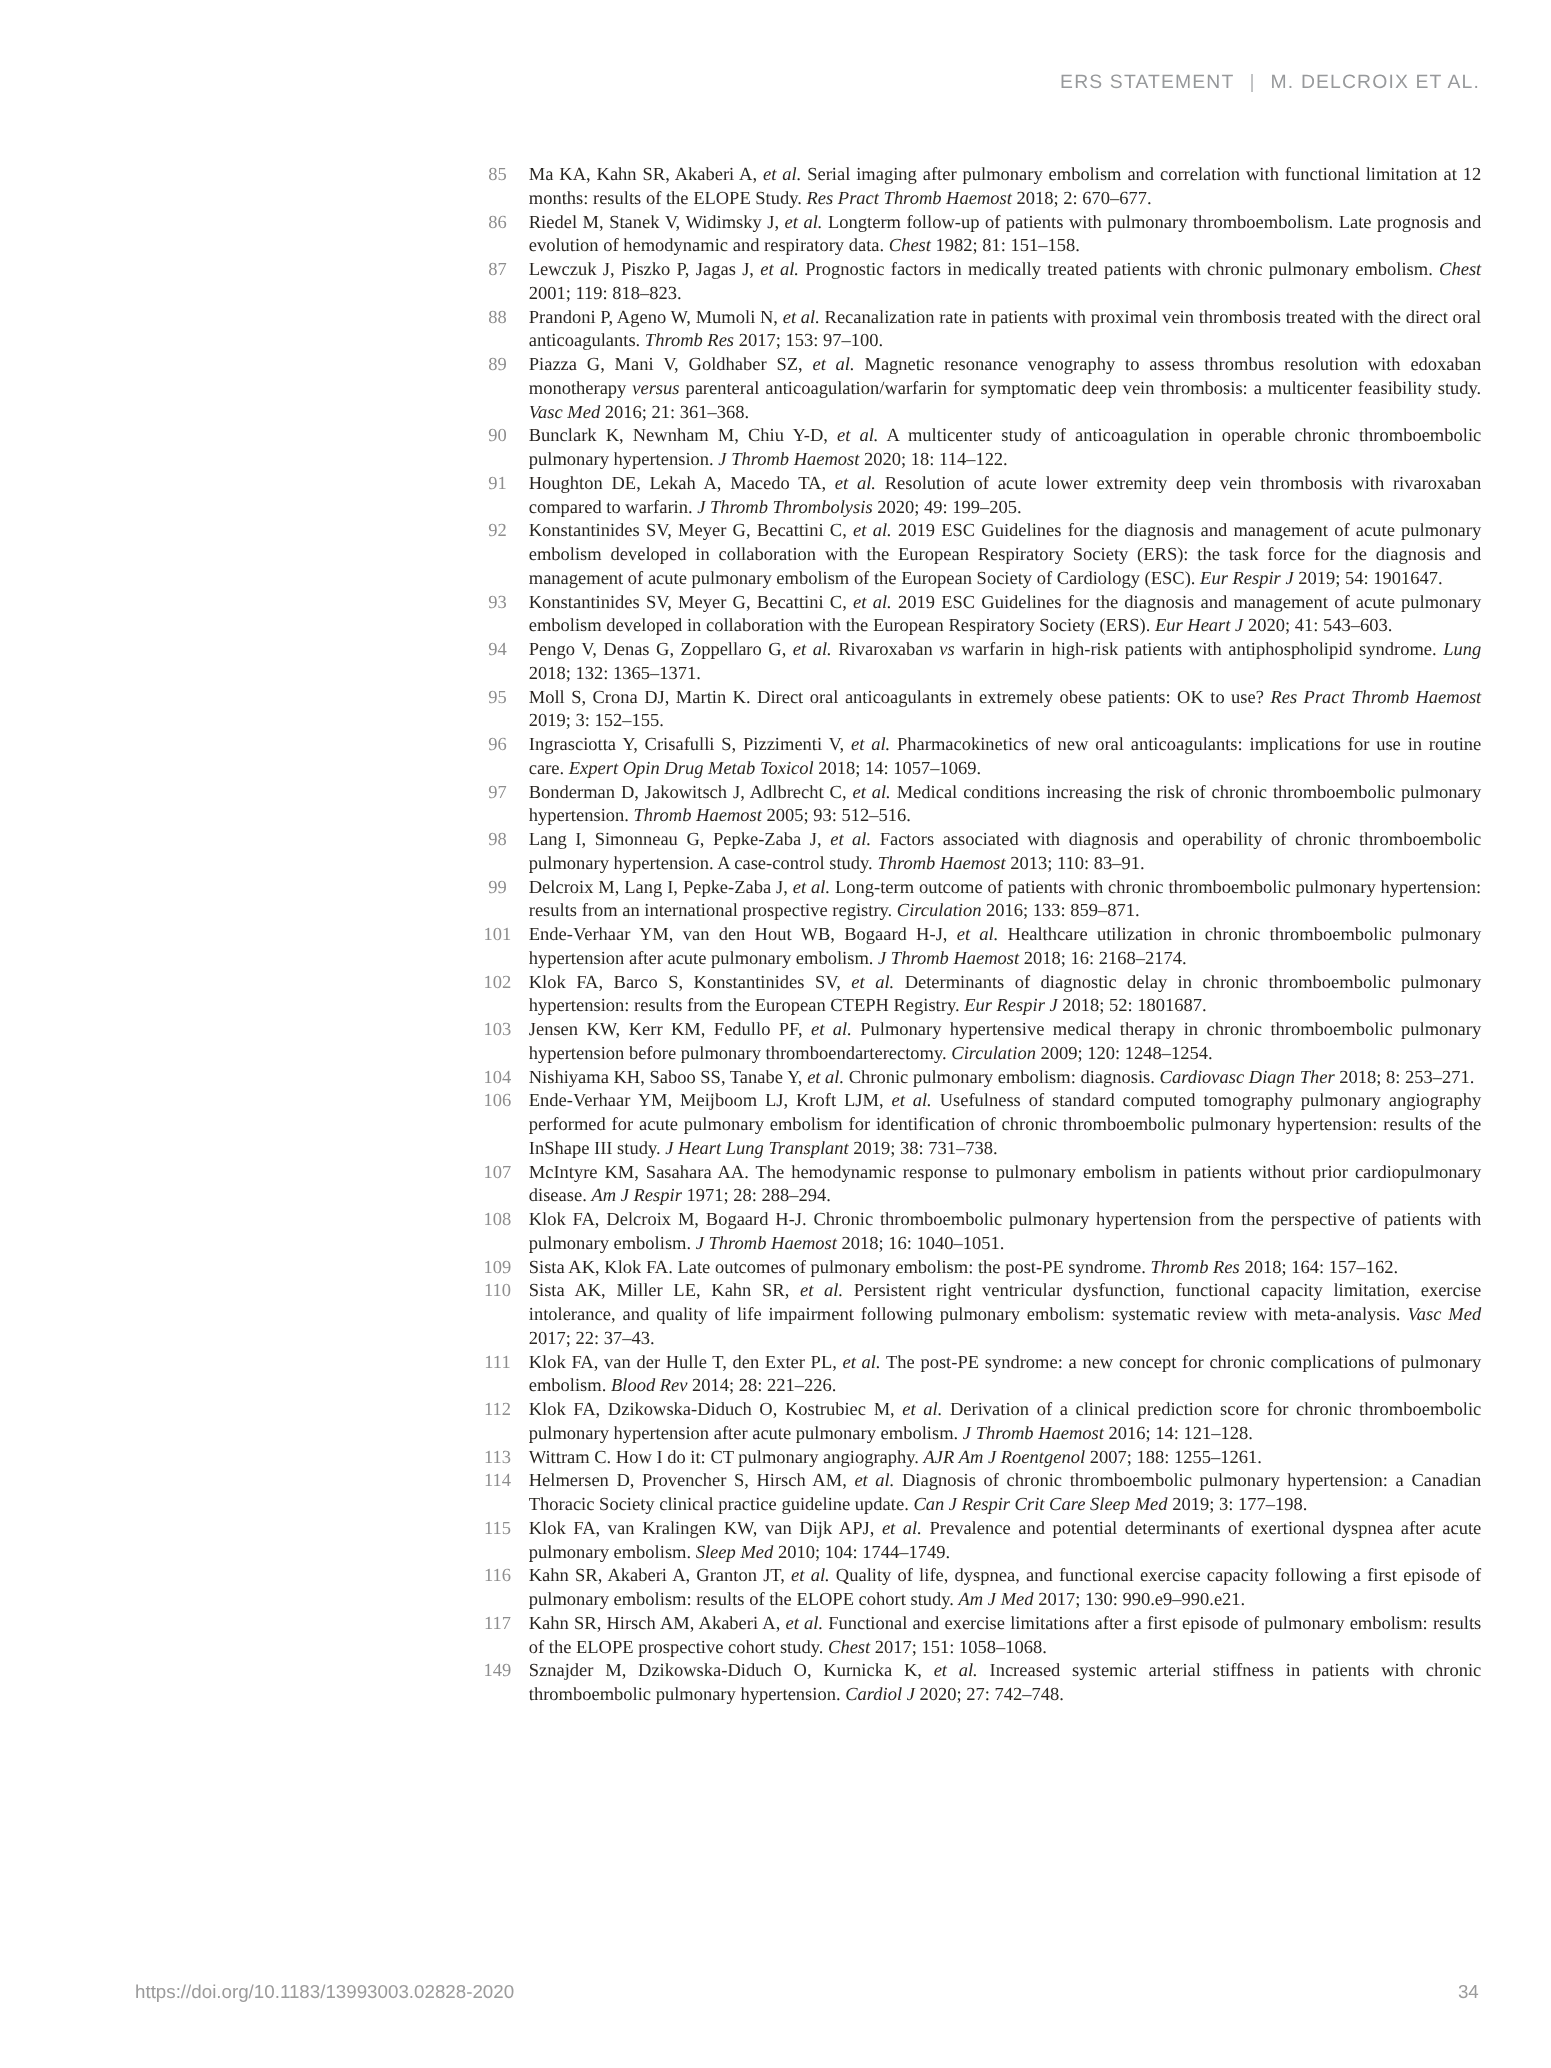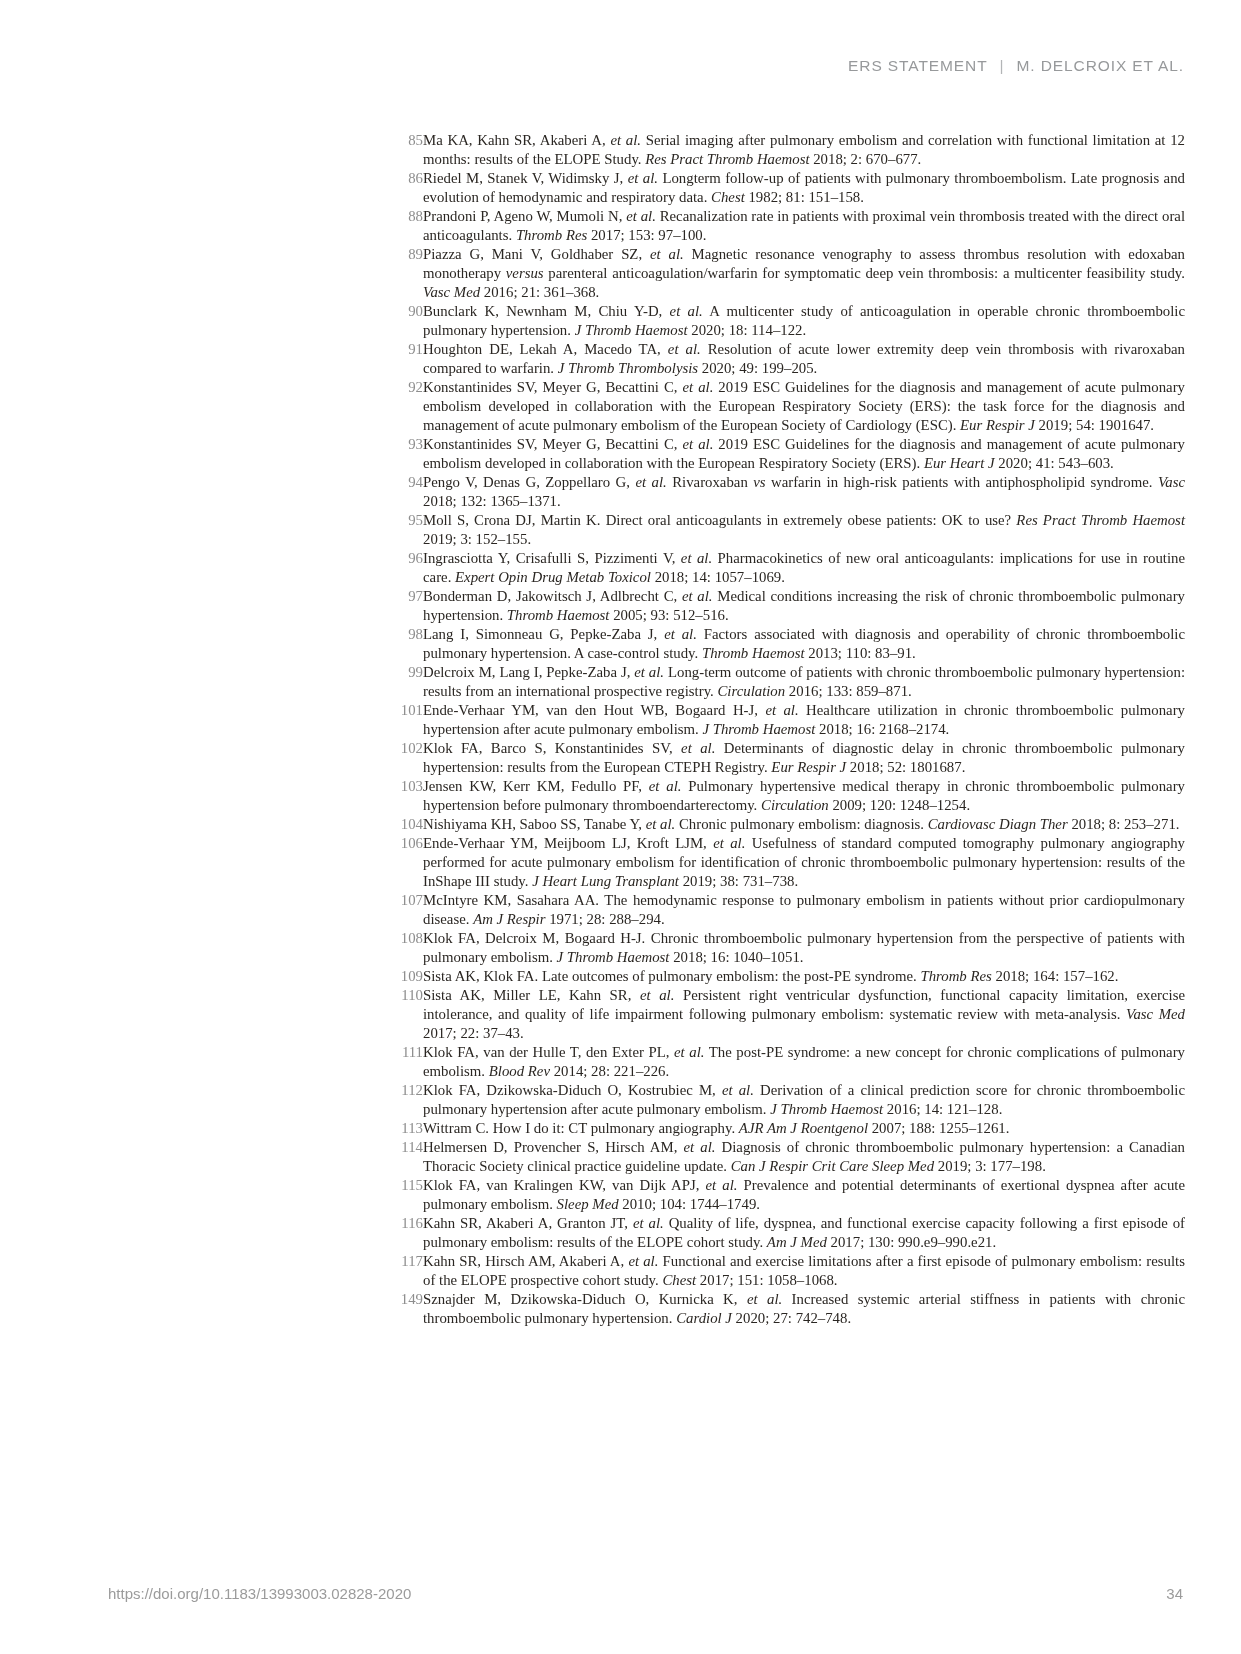--- a/index.html
+++ b/index.html
@@ -35,21 +35,21 @@
     top: 131px; left: 353px;
     width: 812px;
     font-size: 14.8px;
     line-height: 19px;
     color: #2a2622;
   }
   .ref { display: flex; }
   .ref-num {
     flex: 0 0 50px;
     color: #8d8d8d;
-    text-align: right;
+    text-align: center;
   }
   .ref-text {
     flex: 1;
     margin: 0;
     text-align: justify;
     text-justify: inter-word;
     font-family: Liberation Serif, serif;
   }
   .page-footer {
     position: absolute;
@@ -77,20 +77,24 @@
   <main class="references" id="refs">
       <div class="ref">
         <span class="ref-num">85</span>
         <p class="ref-text">Ma KA, Kahn SR, Akaberi A, <i>et al.</i> Serial imaging after pulmonary embolism and correlation with functional limitation at 12 months: results of the ELOPE Study. <i>Res Pract Thromb Haemost</i> 2018; 2: 670–677.</p>
       </div>
       <div class="ref">
         <span class="ref-num">86</span>
         <p class="ref-text">Riedel M, Stanek V, Widimsky J, <i>et al.</i> Longterm follow-up of patients with pulmonary thromboembolism. Late prognosis and evolution of hemodynamic and respiratory data. <i>Chest</i> 1982; 81: 151–158.</p>
       </div>
       <div class="ref">
+        <span class="ref-num">87</span>
+        <p class="ref-text">Lewczuk J, Piszko P, Jagas J, <i>et al.</i> Prognostic factors in medically treated patients with chronic pulmonary embolism. <i>Chest</i> 2001; 119: 818–823.</p>
+      </div>
+      <div class="ref">
         <span class="ref-num">88</span>
         <p class="ref-text">Prandoni P, Ageno W, Mumoli N, <i>et al.</i> Recanalization rate in patients with proximal vein thrombosis treated with the direct oral anticoagulants. <i>Thromb Res</i> 2017; 153: 97–100.</p>
       </div>
       <div class="ref">
         <span class="ref-num">89</span>
         <p class="ref-text">Piazza G, Mani V, Goldhaber SZ, <i>et al.</i> Magnetic resonance venography to assess thrombus resolution with edoxaban monotherapy <i>versus</i> parenteral anticoagulation/warfarin for symptomatic deep vein thrombosis: a multicenter feasibility study. <i>Vasc Med</i> 2016; 21: 361–368.</p>
       </div>
       <div class="ref">
         <span class="ref-num">90</span>
         <p class="ref-text">Bunclark K, Newnham M, Chiu Y-D, <i>et al.</i> A multicenter study of anticoagulation in operable chronic thromboembolic pulmonary hypertension. <i>J Thromb Haemost</i> 2020; 18: 114–122.</p>
@@ -102,21 +106,21 @@
       <div class="ref">
         <span class="ref-num">92</span>
         <p class="ref-text">Konstantinides SV, Meyer G, Becattini C, <i>et al.</i> 2019 ESC Guidelines for the diagnosis and management of acute pulmonary embolism developed in collaboration with the European Respiratory Society (ERS): the task force for the diagnosis and management of acute pulmonary embolism of the European Society of Cardiology (ESC). <i>Eur Respir J</i> 2019; 54: 1901647.</p>
       </div>
       <div class="ref">
         <span class="ref-num">93</span>
         <p class="ref-text">Konstantinides SV, Meyer G, Becattini C, <i>et al.</i> 2019 ESC Guidelines for the diagnosis and management of acute pulmonary embolism developed in collaboration with the European Respiratory Society (ERS). <i>Eur Heart J</i> 2020; 41: 543–603.</p>
       </div>
       <div class="ref">
         <span class="ref-num">94</span>
-        <p class="ref-text">Pengo V, Denas G, Zoppellaro G, <i>et al.</i> Rivaroxaban <i>vs</i> warfarin in high-risk patients with antiphospholipid syndrome. <i>Vasc</i> 2018; 132: 1365–1371.</p>
+        <p class="ref-text">Pengo V, Denas G, Zoppellaro G, <i>et al.</i> Rivaroxaban <i>vs</i> warfarin in high-risk patients with antiphospholipid syndrome. <i>Lung</i> 2018; 132: 1365–1371.</p>
       </div>
       <div class="ref">
         <span class="ref-num">95</span>
         <p class="ref-text">Moll S, Crona DJ, Martin K. Direct oral anticoagulants in extremely obese patients: OK to use? <i>Res Pract Thromb Haemost</i> 2019; 3: 152–155.</p>
       </div>
       <div class="ref">
         <span class="ref-num">96</span>
         <p class="ref-text">Ingrasciotta Y, Crisafulli S, Pizzimenti V, <i>et al.</i> Pharmacokinetics of new oral anticoagulants: implications for use in routine care. <i>Expert Opin Drug Metab Toxicol</i> 2018; 14: 1057–1069.</p>
       </div>
       <div class="ref">

